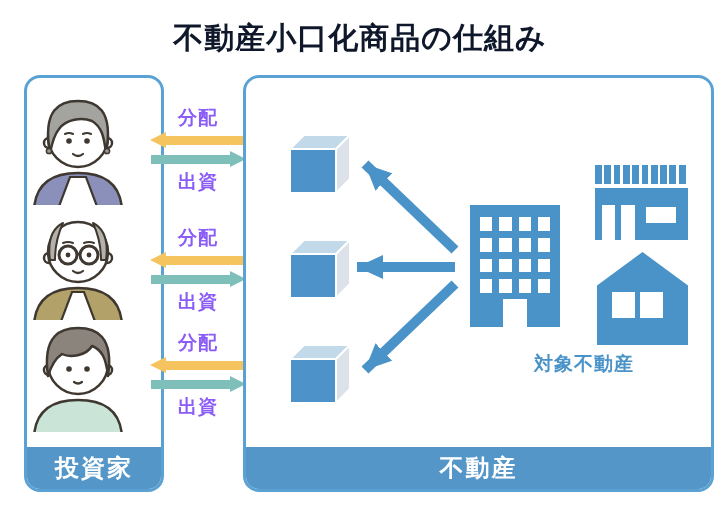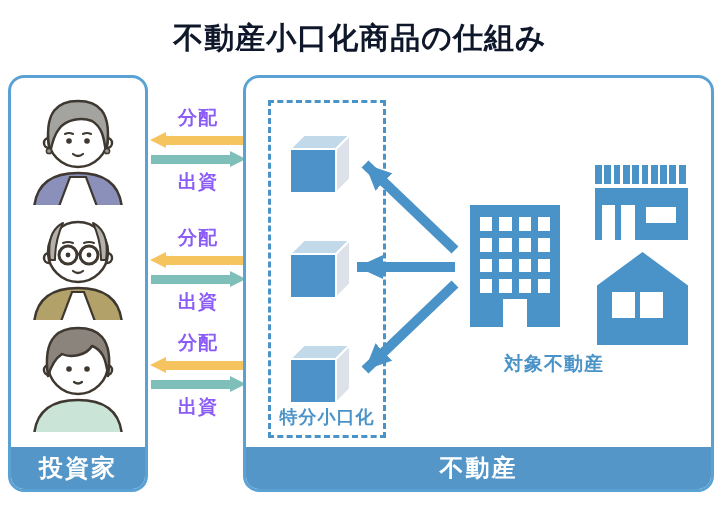--- a/index.html
+++ b/index.html
@@ -9,21 +9,21 @@
   }
   .title{
     position:absolute;top:18px;left:0;width:720px;text-align:center;
     font-size:30px;font-weight:bold;color:#0f172a;letter-spacing:1px;
   }
   
   .panel{
     position:absolute;top:75px;height:417px;background:#ffffff;
     border:3px solid #5ba2d4;border-radius:16px;overflow:hidden;box-sizing:border-box;
   }
-  .panel.left{left:8px;width:140px;}
+  .panel.left{left:24px;width:140px;}
   .panel.right{left:243px;width:471px;}
   .panel-footer{
     position:absolute;left:0;right:0;bottom:0;height:42px;background:#5496c8;
     display:flex;align-items:center;justify-content:center;
     color:#ffffff;font-size:24px;font-weight:bold;letter-spacing:2px;
   }
   
   .avatar{position:absolute;width:104px;height:112px;}
   .avatar.p1{left:26px;top:93px;}
   .avatar.p2{left:26px;top:208px;}
@@ -80,21 +80,21 @@
   .shop .window{position:absolute;left:51px;top:19px;width:30px;height:16px;background:#ffffff;}
   
   .house{
     position:absolute;left:597px;top:252px;width:91px;height:93px;background:#4a93c8;
     clip-path:polygon(50% 0%,100% 36%,100% 100%,0% 100%,0% 36%);
   }
   .house .win{position:absolute;top:40px;width:23px;height:26px;background:#ffffff;}
   .house .win.w1{left:15px;} .house .win.w2{left:43px;}
   
   .target-label{
-    position:absolute;left:504px;top:351px;width:160px;
+    position:absolute;left:504px;top:351px;width:160px;text-align:center;
     font-size:19px;font-weight:bold;color:#4a93c8;letter-spacing:1px;
   }
 </style>
 </head>
 <body>
 
 <div class="stage">
 
   <div class="title">不動産小口化商品の仕組み</div>
 
@@ -179,23 +179,20 @@
       </div>
     <div class="flow-label">出資</div>
   </div>
 
   <div class="panel right">
     <div class="panel-footer">
       <span>不動産</span>
     </div>
   </div>
 
-  <div class="fraction-box">
-    <div class="fraction-label">特分小口化</div>
-  </div>
 
   <svg class="cube c1" viewBox="0 0 64 62">
     <polygon points="2,16 16,2 62,2 48,16" fill="#c2d9ea" stroke="#ffffff" stroke-width="2"></polygon>
     <polygon points="48,16 62,2 62,46 48,60" fill="#dde2ea" stroke="#ffffff" stroke-width="2"></polygon>
     <rect x="2" y="16" width="46" height="44" fill="#4d93c9" stroke="#ffffff" stroke-width="2"></rect>
   </svg>
   <svg class="cube c2" viewBox="0 0 64 62">
     <polygon points="2,16 16,2 62,2 48,16" fill="#c2d9ea" stroke="#ffffff" stroke-width="2"></polygon>
     <polygon points="48,16 62,2 62,46 48,60" fill="#dde2ea" stroke="#ffffff" stroke-width="2"></polygon>
     <rect x="2" y="16" width="46" height="44" fill="#4d93c9" stroke="#ffffff" stroke-width="2"></rect>

